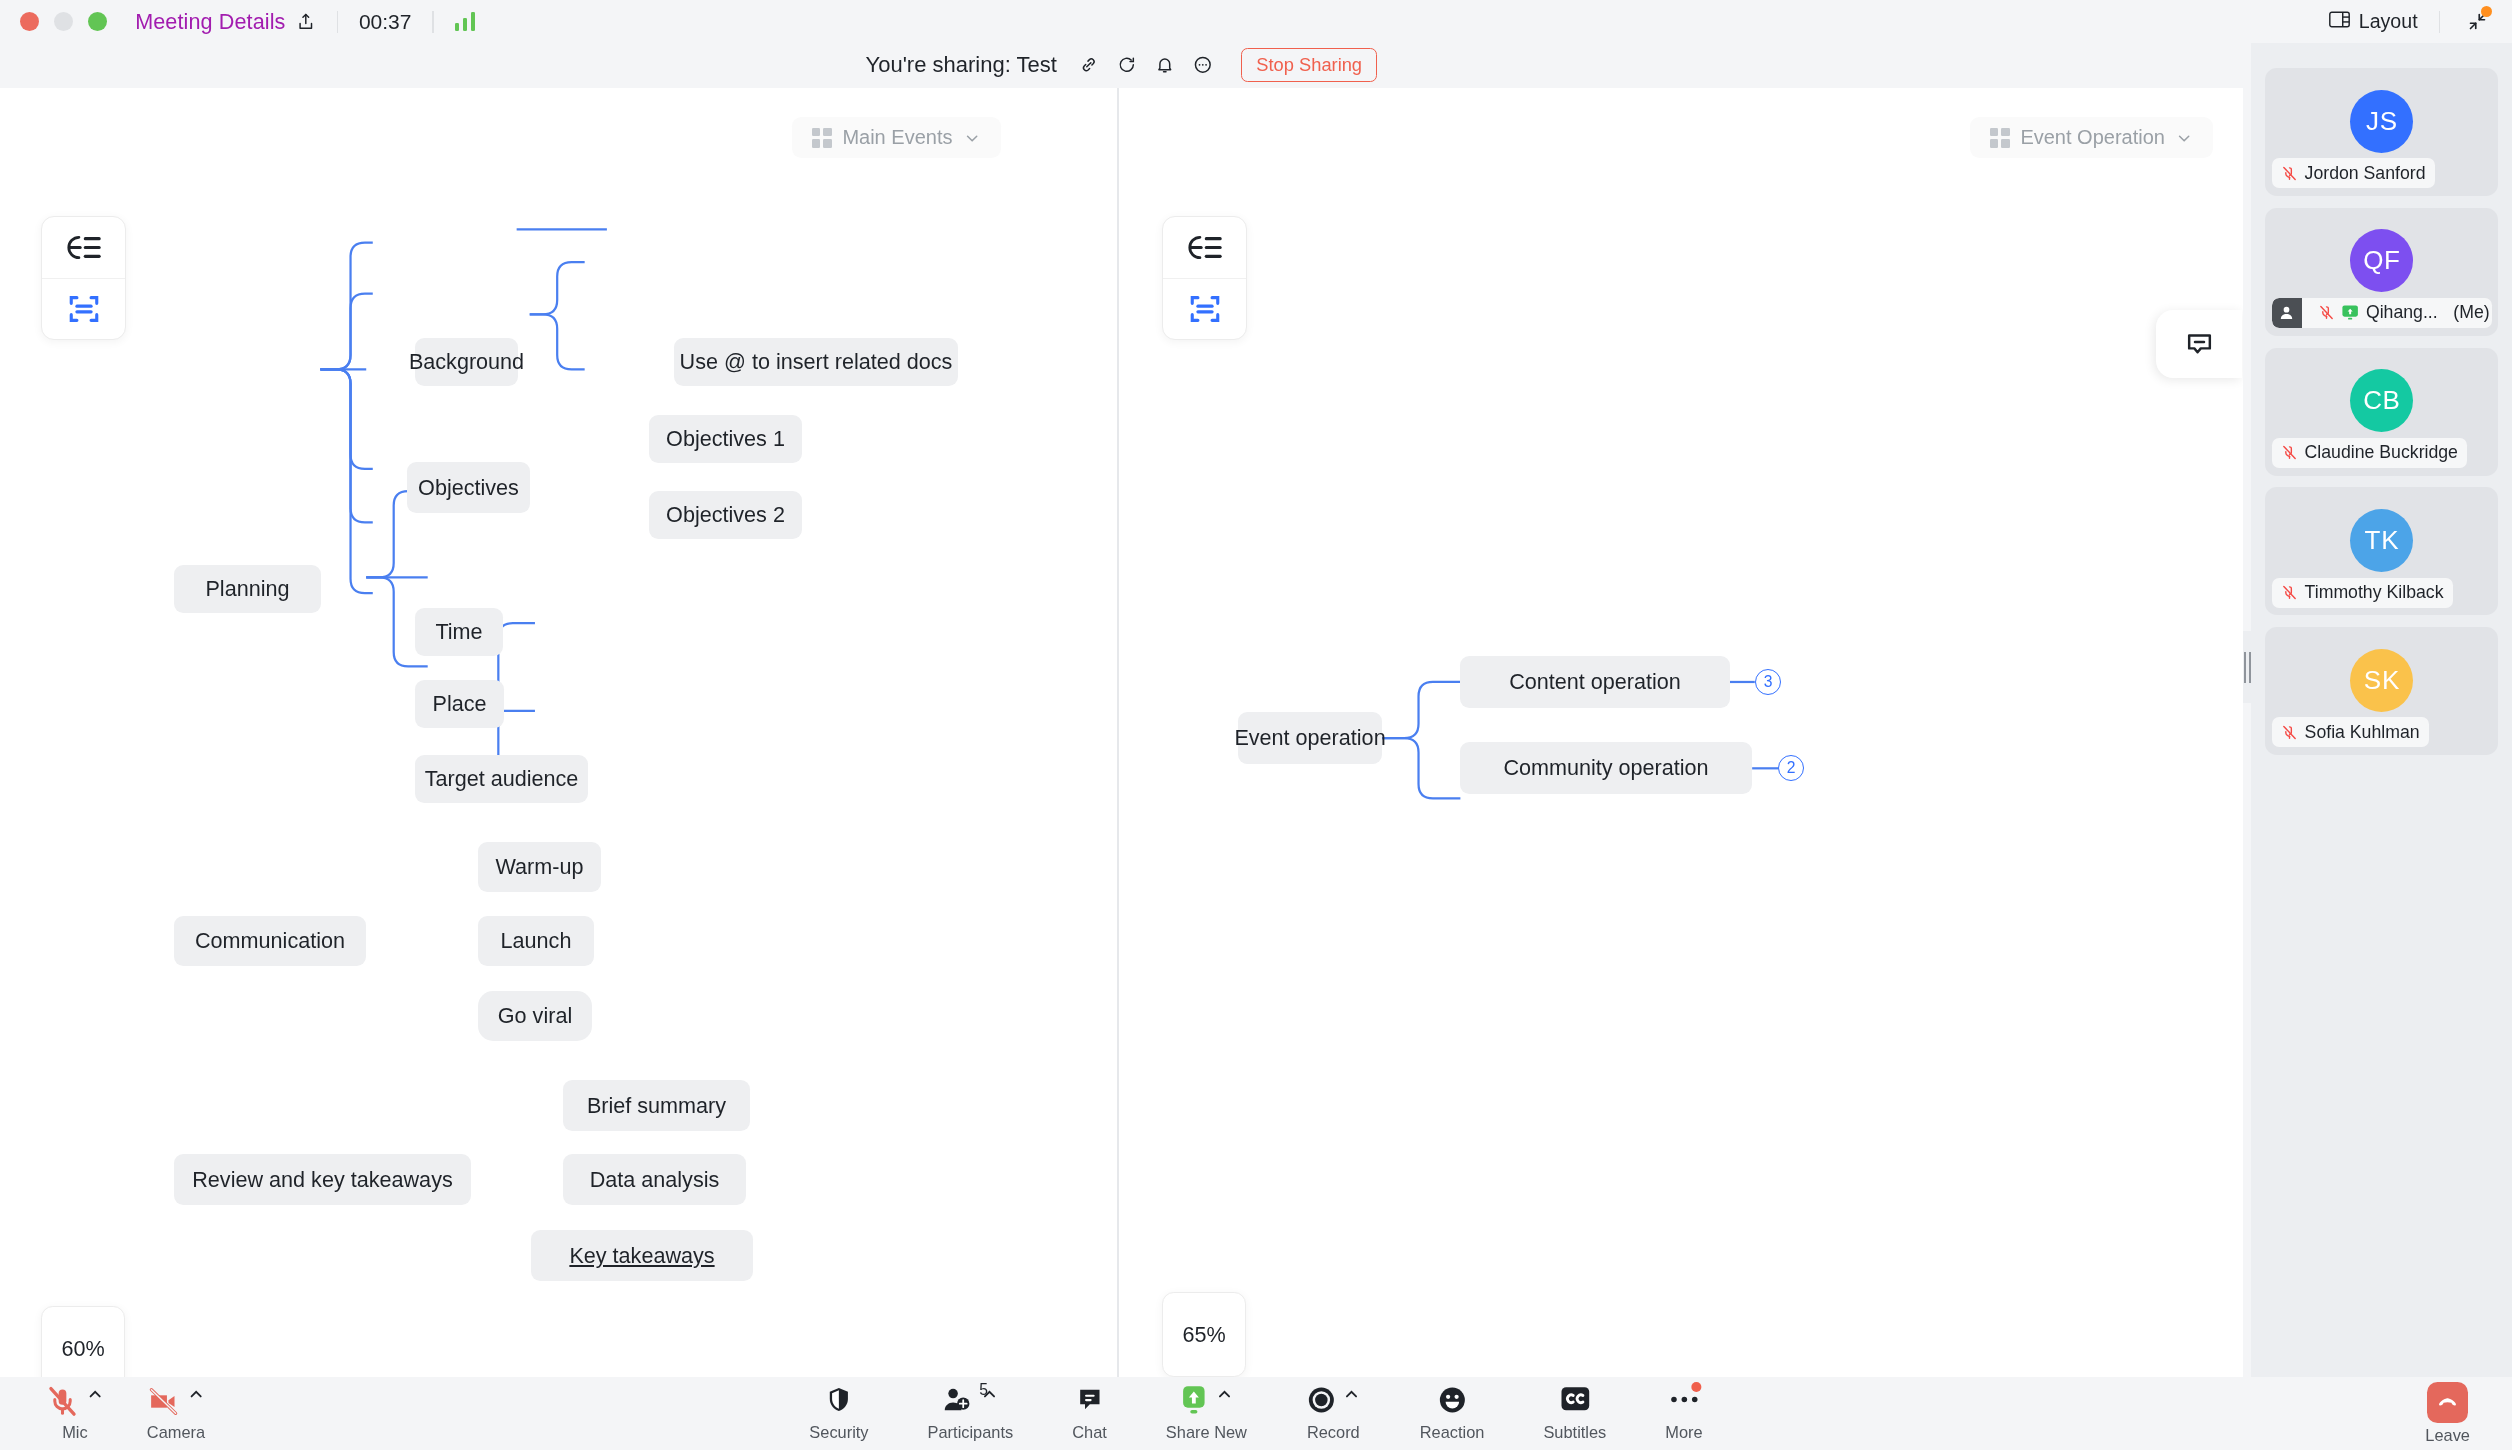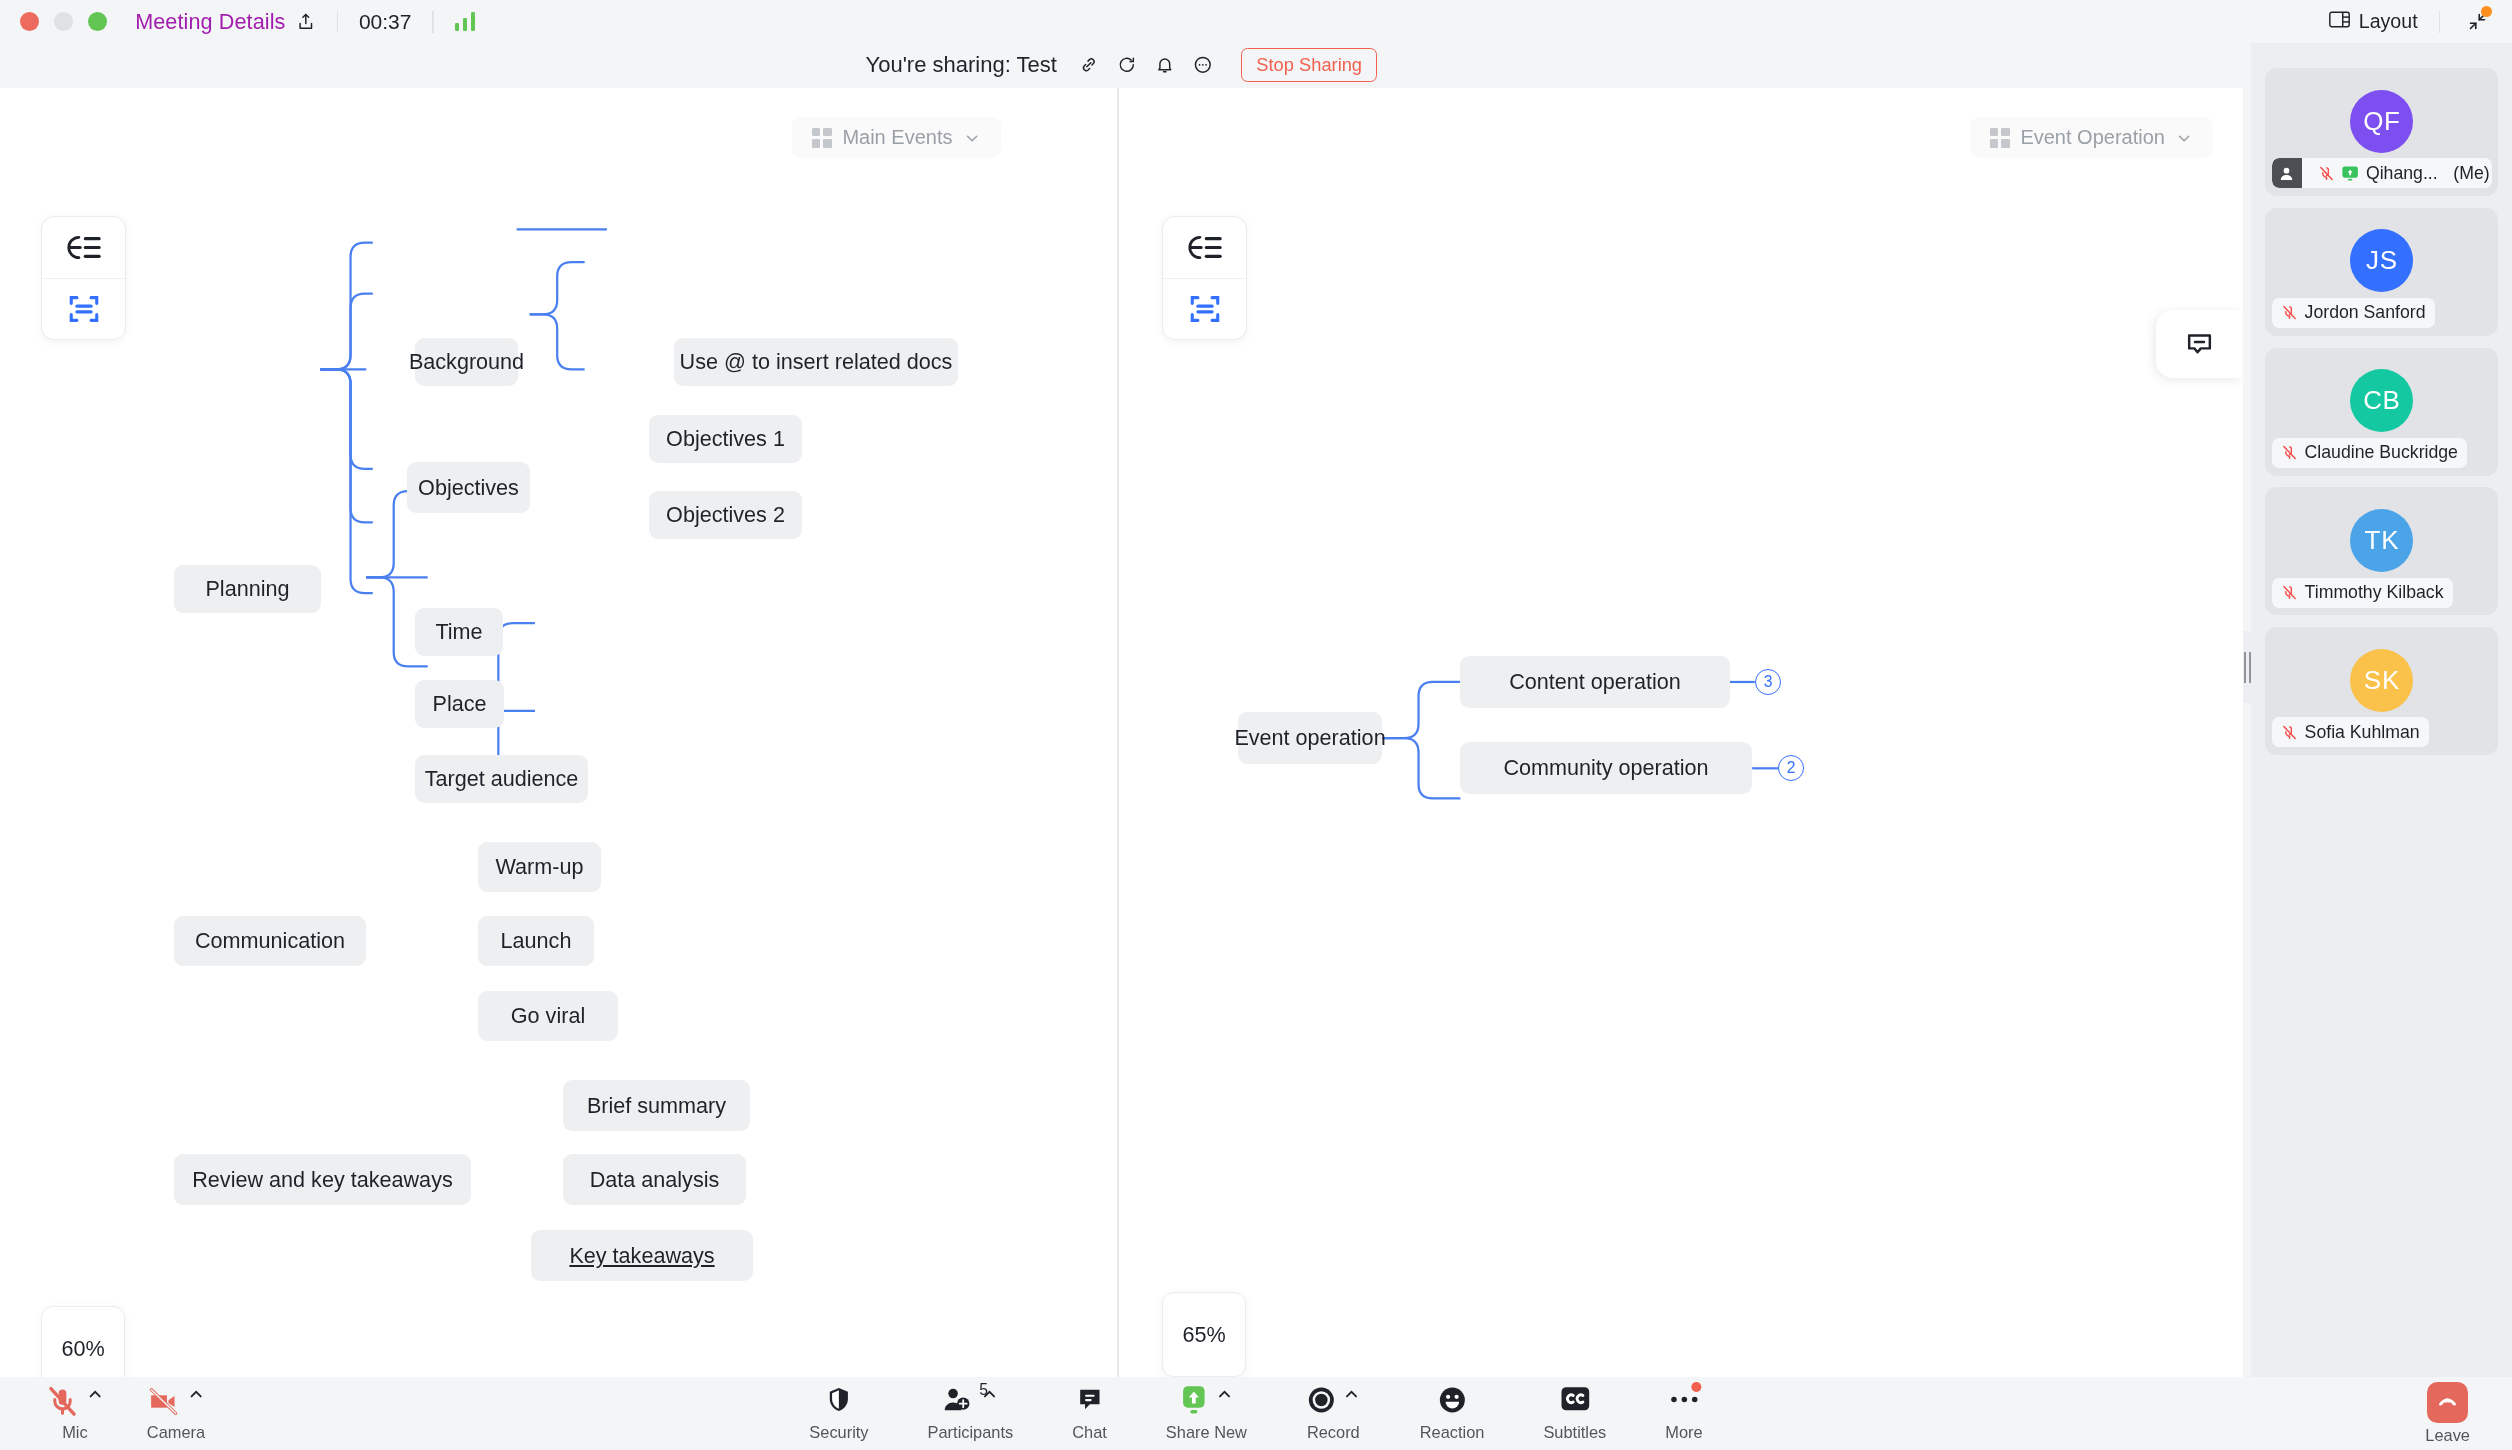--- a/index.html
+++ b/index.html
@@ -312,21 +312,21 @@
         <div class="node" style="left:407px; top:374px; width:123px; height:51px;">Objectives</div>
         <div class="node" style="left:649px; top:327px; width:153px; height:48px;">Objectives 1</div>
         <div class="node" style="left:649px; top:403px; width:153px; height:48px;">Objectives 2</div>
         <div class="node" style="left:415px; top:520px; width:88px; height:48px;">Time</div>
         <div class="node" style="left:415px; top:592px; width:89px; height:48px;">Place</div>
         <div class="node" style="left:415px; top:667px; width:173px; height:48px;">Target audience</div>
 
         <div class="node" style="left:174px; top:828px; width:192px; height:50px;">Communication</div>
         <div class="node" style="left:478px; top:754px; width:123px; height:50px;">Warm-up</div>
         <div class="node" style="left:478px; top:828px; width:116px; height:50px;">Launch</div>
-        <div class="node" style="left:478px; top:903px; width:140px; height:50px;">Go viral</div>
+        <div class="node" style="left:478px; top:903px; width:114px; height:50px;border-radius:15px;">Go viral</div>
 
         <div class="node" style="left:174px; top:1066px; width:297px; height:51px;">Review and key takeaways</div>
         <div class="node" style="left:563px; top:992px; width:187px; height:51px;">Brief summary</div>
         <div class="node" style="left:563px; top:1066px; width:183px; height:51px;">Data analysis</div>
         <div class="node" style="left:531px; top:1142px; width:222px; height:51px;text-decoration:underline;">Key takeaways</div>
       </div>
 
       <div class="zoomchip" style="left:41px; top:1204px;margin-top:14px;">60%</div>
     </div>
 
@@ -393,60 +393,60 @@
           <path d="M4 5h16v10H13l-2.5 3L8 15H4z"></path>
             <line x1="8.5" y1="10" x2="15.5" y2="10"></line>
         </svg>
       </div>
     </div>
   </div>
 
   <div class="sidebar">
 
     <div class="ptile">
-      <div class="avatar" style="background:#7d4ff0;">QF</div>
-      <div class="pname-bar me">
-        <span class="host-ic">
-          <svg width="17" height="17" viewBox="0 0 24 24" fill="#fff">
-              <circle cx="12" cy="8" r="4"></circle>
-              <path d="M4 21c0-4.4 3.6-7 8-7s8 2.6 8 7z"></path>
-            </svg>
-        </span>
-        <span class="mic-off">
-          <svg width="17" height="17" viewBox="0 0 24 24" fill="none" stroke="#f54a45" stroke-width="2" stroke-linecap="round">
-            <path d="M12 4a2.6 2.6 0 0 1 2.6 2.6v5.2A2.6 2.6 0 0 1 12 14.4"></path>
-            <path d="M6.8 11v1A5.2 5.2 0 0 0 12 17.2"></path>
-              <line x1="12" y1="17.2" x2="12" y2="20"></line>
-            <line x1="4" y1="3.5" x2="20" y2="20.5"></line>
-          </svg>
-        </span>
-        <span class="scr-ic">
-          <svg width="18.3" height="17" viewBox="0 0 26 24">
-            <rect x="2" y="2" width="22" height="16" rx="3" fill="#38c25d"></rect>
-            <path d="M13 6.5l3.6 4H14.4v4h-2.8v-4H9.4z" fill="#fff"></path>
-            <rect x="10" y="19.5" width="6" height="2.6" rx="1.3" fill="#38c25d"></rect>
-          </svg>
-        </span>
-        <span class="pname">Qihang...</span>
-        <span class="pname-me">(Me)</span>
-      </div>
-    </div>
-
-    <div class="ptile">
       <div class="avatar" style="background:#3370ff;">JS</div>
       <div class="pname-bar">
         <span class="mic-off">
           <svg width="17" height="17" viewBox="0 0 24 24" fill="none" stroke="#f54a45" stroke-width="2" stroke-linecap="round">
             <path d="M12 4a2.6 2.6 0 0 1 2.6 2.6v5.2A2.6 2.6 0 0 1 12 14.4"></path>
             <path d="M6.8 11v1A5.2 5.2 0 0 0 12 17.2"></path>
               <line x1="12" y1="17.2" x2="12" y2="20"></line>
             <line x1="4" y1="3.5" x2="20" y2="20.5"></line>
           </svg>
         </span>
         <span class="pname">Jordon Sanford</span>
+      </div>
+    </div>
+
+    <div class="ptile">
+      <div class="avatar" style="background:#7d4ff0;">QF</div>
+      <div class="pname-bar me">
+        <span class="host-ic">
+          <svg width="17" height="17" viewBox="0 0 24 24" fill="#fff">
+              <circle cx="12" cy="8" r="4"></circle>
+              <path d="M4 21c0-4.4 3.6-7 8-7s8 2.6 8 7z"></path>
+            </svg>
+        </span>
+        <span class="mic-off">
+          <svg width="17" height="17" viewBox="0 0 24 24" fill="none" stroke="#f54a45" stroke-width="2" stroke-linecap="round">
+            <path d="M12 4a2.6 2.6 0 0 1 2.6 2.6v5.2A2.6 2.6 0 0 1 12 14.4"></path>
+            <path d="M6.8 11v1A5.2 5.2 0 0 0 12 17.2"></path>
+              <line x1="12" y1="17.2" x2="12" y2="20"></line>
+            <line x1="4" y1="3.5" x2="20" y2="20.5"></line>
+          </svg>
+        </span>
+        <span class="scr-ic">
+          <svg width="18.3" height="17" viewBox="0 0 26 24">
+            <rect x="2" y="2" width="22" height="16" rx="3" fill="#38c25d"></rect>
+            <path d="M13 6.5l3.6 4H14.4v4h-2.8v-4H9.4z" fill="#fff"></path>
+            <rect x="10" y="19.5" width="6" height="2.6" rx="1.3" fill="#38c25d"></rect>
+          </svg>
+        </span>
+        <span class="pname">Qihang...</span>
+        <span class="pname-me">(Me)</span>
       </div>
     </div>
 
     <div class="ptile">
       <div class="avatar" style="background:#14c9a2;">CB</div>
       <div class="pname-bar">
         <span class="mic-off">
           <svg width="17" height="17" viewBox="0 0 24 24" fill="none" stroke="#f54a45" stroke-width="2" stroke-linecap="round">
             <path d="M12 4a2.6 2.6 0 0 1 2.6 2.6v5.2A2.6 2.6 0 0 1 12 14.4"></path>
             <path d="M6.8 11v1A5.2 5.2 0 0 0 12 17.2"></path>

